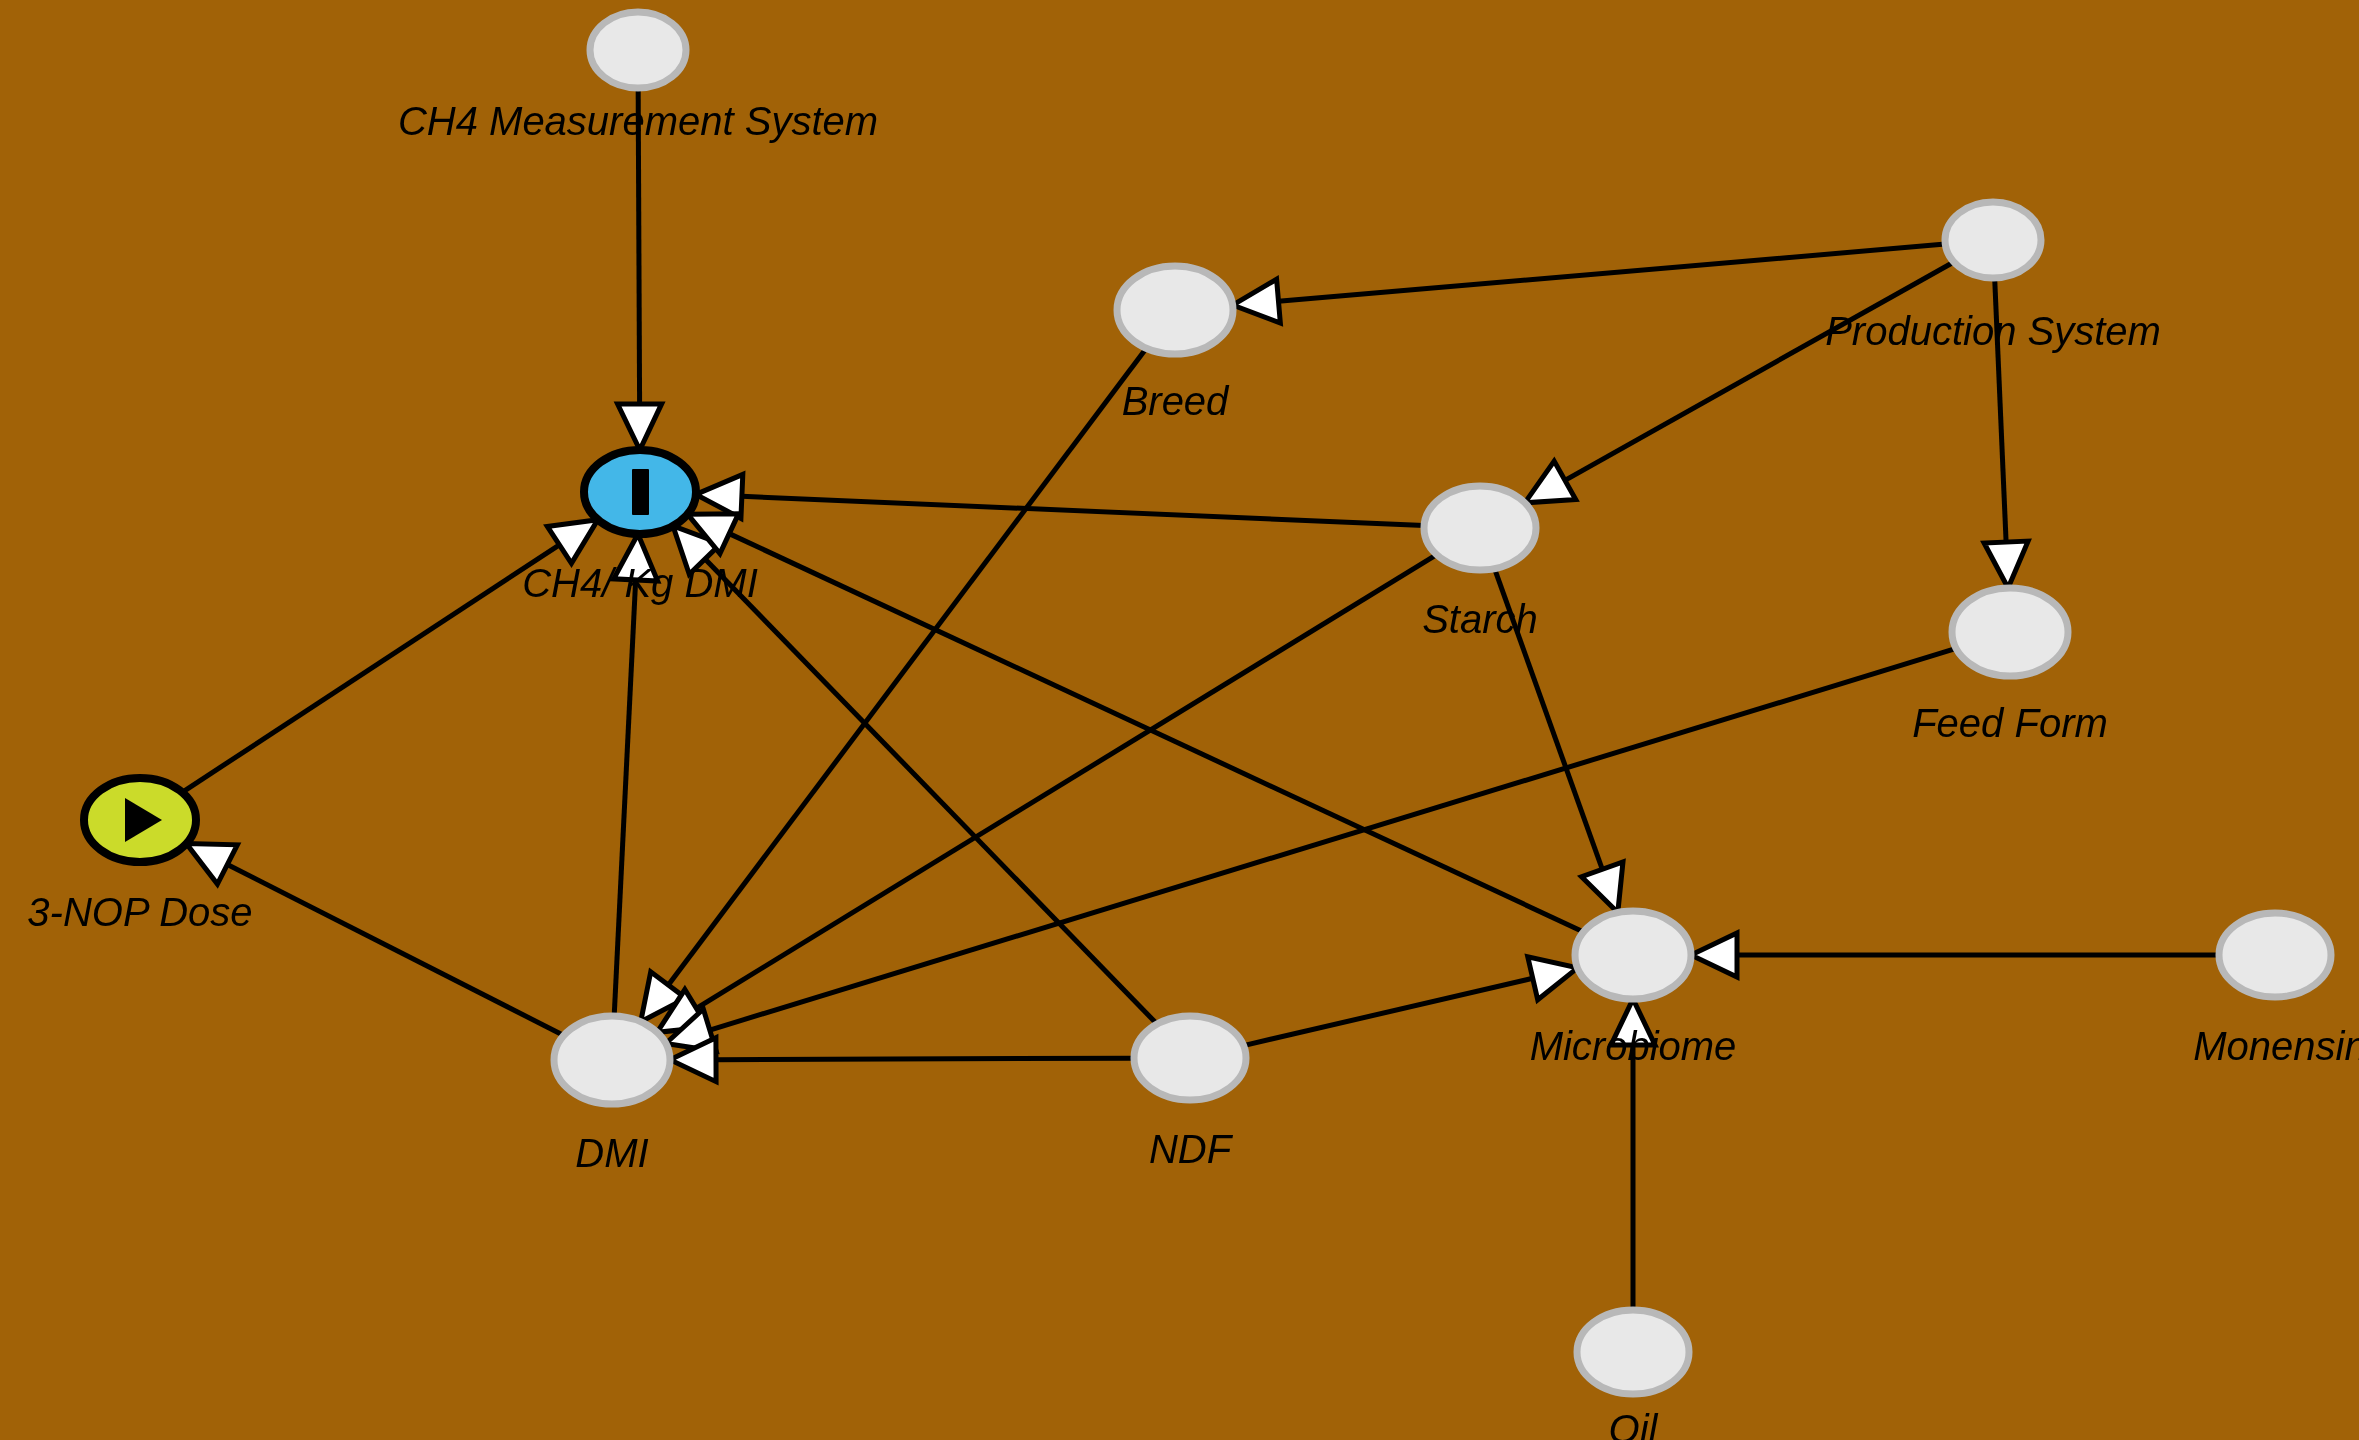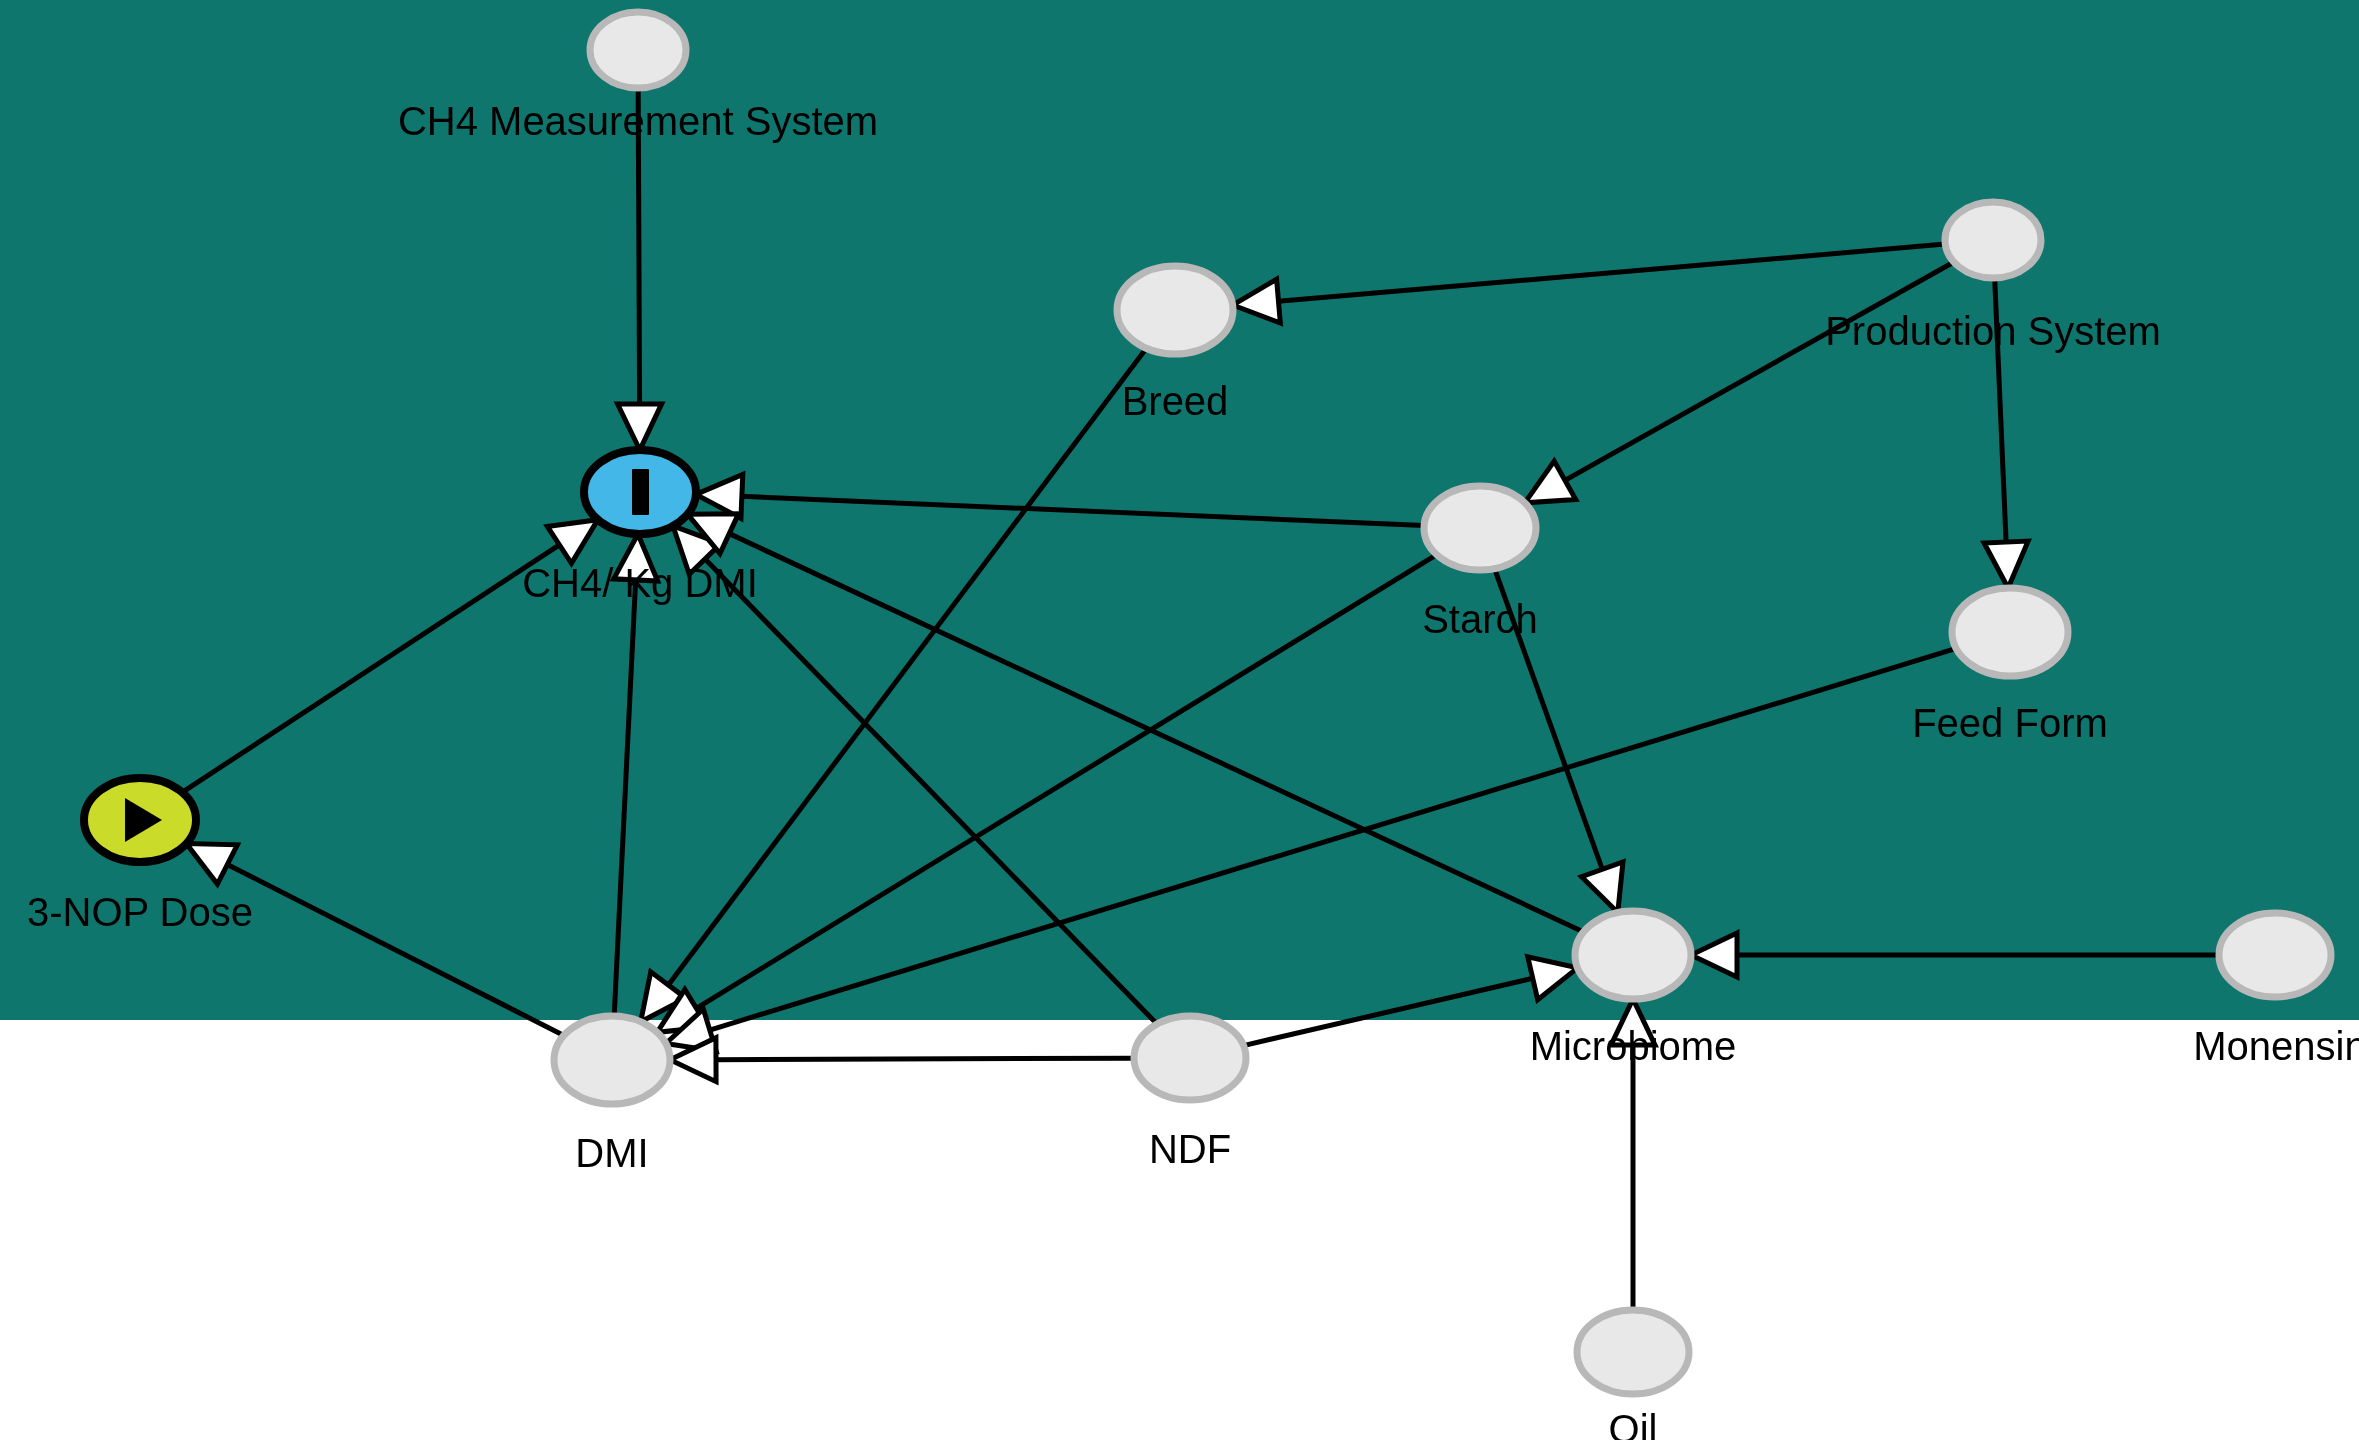--- a/index.html
+++ b/index.html
@@ -10,22 +10,23 @@
   }
   body {
     width: 2359px;
     height: 1440px;
     overflow: hidden;
     font-family: "Liberation Sans", sans-serif;
   }
   #dag-canvas {
     position: relative;
     width: 2359px;
-    height: 1020px;
-    background: #0f766e;
+    height: 1440px;
+    background: #a16207;
+    font-style: italic;
   }
   svg.dag-svg {
     position: absolute;
     top: 0;
     left: 0;
     width: 2359px;
     height: 1440px;
     display: block;
   }
   .edge-line {

